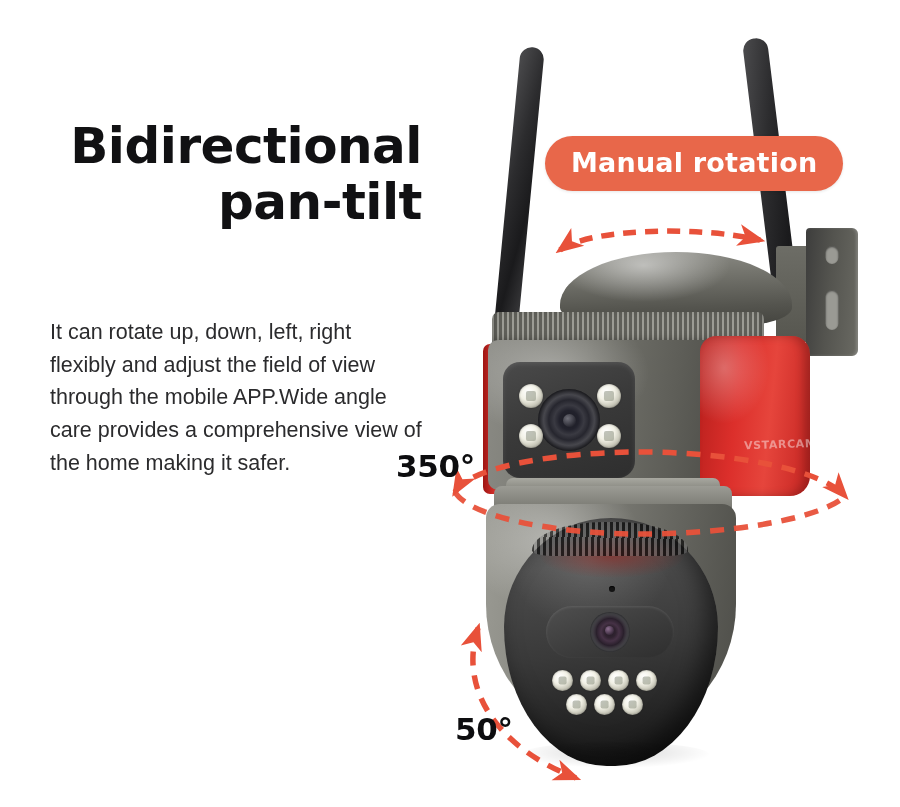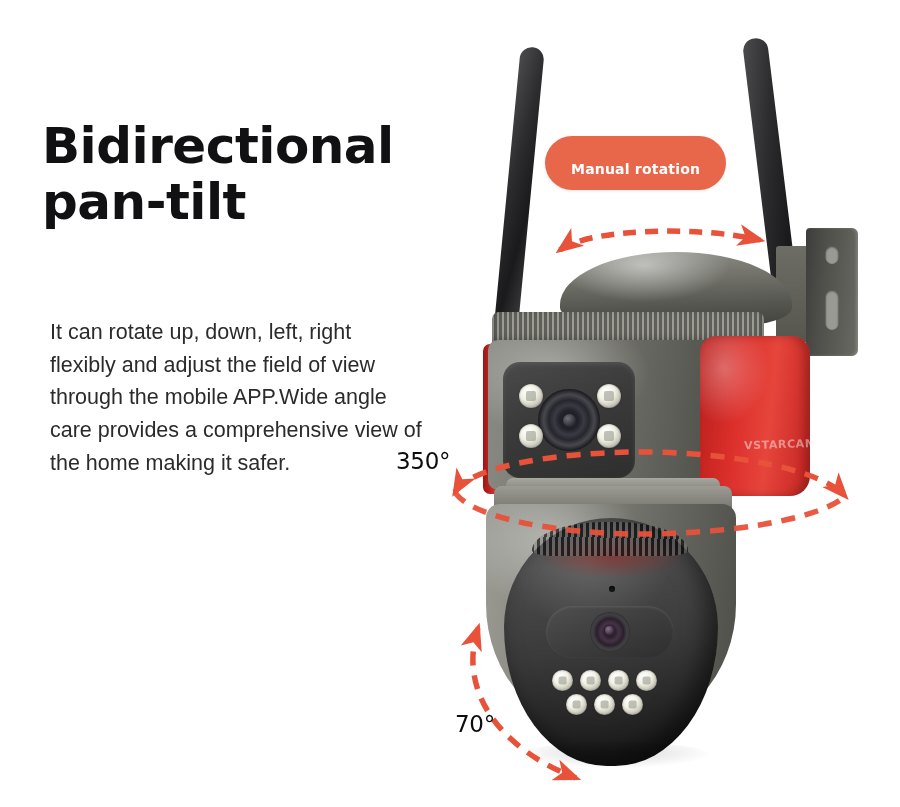--- a/index.html
+++ b/index.html
@@ -15,20 +15,21 @@
     overflow: hidden;
     font-family: "Liberation Sans", sans-serif;
   }
 
   
   .copy-block {
     position: absolute;
     left: 42px;
     top: 118px;
     width: 380px;
+    text-align: right;
   }
   .headline {
     margin: 0;
     font-family: "DejaVu Sans", sans-serif;
     font-weight: 700;
     font-size: 50px;
     line-height: 1.12;
     letter-spacing: -0.5px;
     color: #111113;
     white-space: pre-line;
@@ -43,38 +44,38 @@
     font-size: 21.5px;
     line-height: 1.52;
     color: #2b2b2d;
   }
 
   
   .badge-pill {
     position: absolute;
     left: 545px;
     top: 136px;
-    padding: 25px 26px 13px 26px;
+    padding: 11px 26px 13px 26px;
     border-radius: 999px;
     background: #e8674a;
     color: #ffffff;
     font-family: "DejaVu Sans", sans-serif;
     font-weight: 700;
-    font-size: 14px;
+    font-size: 27px;
     letter-spacing: 0.2px;
     white-space: nowrap;
     box-shadow: 0 1px 3px rgba(0,0,0,0.10);
   }
 
   
   .angle-label {
     position: absolute;
     font-family: "DejaVu Sans", sans-serif;
-    font-weight: 400;
-    font-size: 23px;
+    font-weight: 700;
+    font-size: 31px;
     color: #0d0d0f;
     letter-spacing: -0.3px;
     white-space: nowrap;
   }
   .angle-350 { left: 396px; top: 448px; }
   .angle-90  { left: 455px; top: 711px; }
 
   
   .product {
     position: absolute;
@@ -446,15 +447,15 @@
   <div class="copy-block">
     <h1 class="headline">Bidirectional
 pan-tilt</h1>
   </div>
 
   <p class="body-copy">It can rotate up, down, left, right flexibly and adjust the field of view through the mobile APP.Wide angle care provides a comprehensive view of the home making it safer.</p>
 
   <div class="badge-pill">Manual rotation</div>
 
   <div class="angle-label angle-350">350°</div>
-  <div class="angle-label angle-90">70°</div>
+  <div class="angle-label angle-90">50°</div>
 
 </div>
 
 </body></html>

